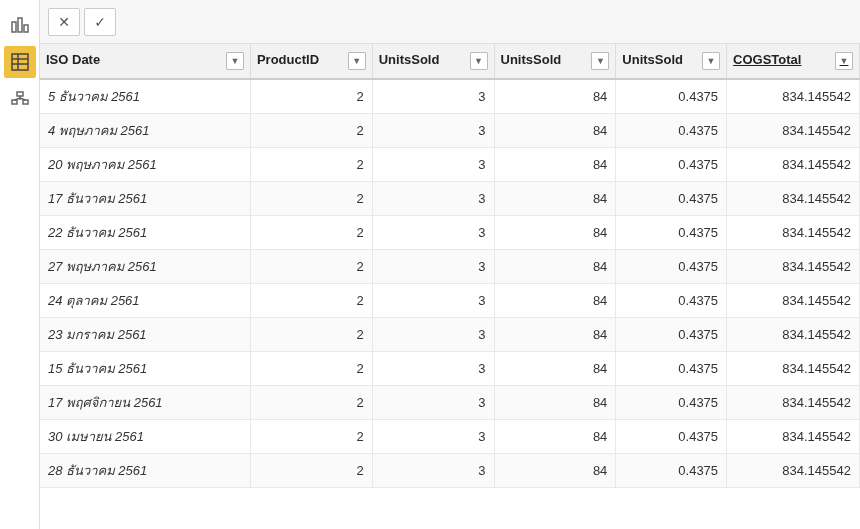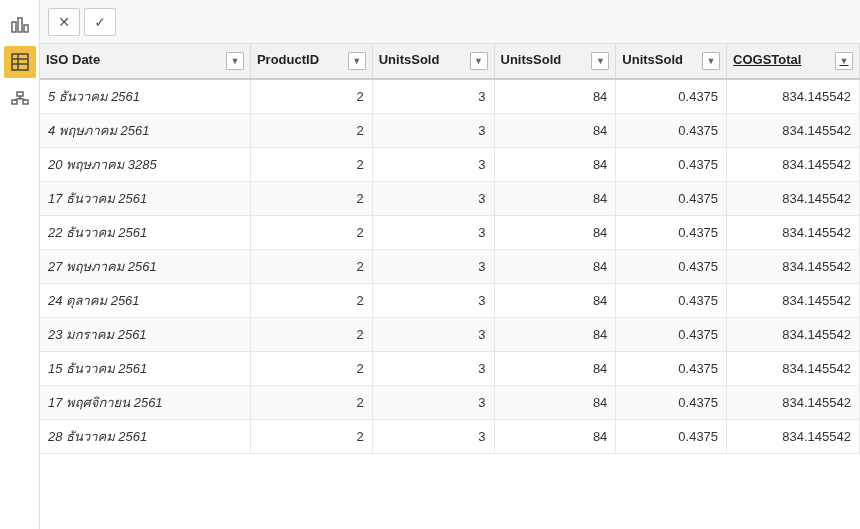--- a/index.html
+++ b/index.html
@@ -244,21 +244,21 @@
           </tr>
           <tr>
             <td class="date-cell">4 พฤษภาคม 2561</td>
             <td class="num">2</td>
             <td class="num">3</td>
             <td class="num">84</td>
             <td class="num">0.4375</td>
             <td class="num">834.145542</td>
           </tr>
           <tr>
-            <td class="date-cell">20 พฤษภาคม 3285</td>
+            <td class="date-cell">20 พฤษภาคม 2561</td>
             <td class="num">2</td>
             <td class="num">3</td>
             <td class="num">84</td>
             <td class="num">0.4375</td>
             <td class="num">834.145542</td>
           </tr>
           <tr>
             <td class="date-cell">17 ธันวาคม 2561</td>
             <td class="num">2</td>
             <td class="num">3</td>
@@ -301,20 +301,28 @@
           <tr>
             <td class="date-cell">15 ธันวาคม 2561</td>
             <td class="num">2</td>
             <td class="num">3</td>
             <td class="num">84</td>
             <td class="num">0.4375</td>
             <td class="num">834.145542</td>
           </tr>
           <tr>
             <td class="date-cell">17 พฤศจิกายน 2561</td>
+            <td class="num">2</td>
+            <td class="num">3</td>
+            <td class="num">84</td>
+            <td class="num">0.4375</td>
+            <td class="num">834.145542</td>
+          </tr>
+          <tr>
+            <td class="date-cell">30 เมษายน 2561</td>
             <td class="num">2</td>
             <td class="num">3</td>
             <td class="num">84</td>
             <td class="num">0.4375</td>
             <td class="num">834.145542</td>
           </tr>
           <tr>
             <td class="date-cell">28 ธันวาคม 2561</td>
             <td class="num">2</td>
             <td class="num">3</td>

